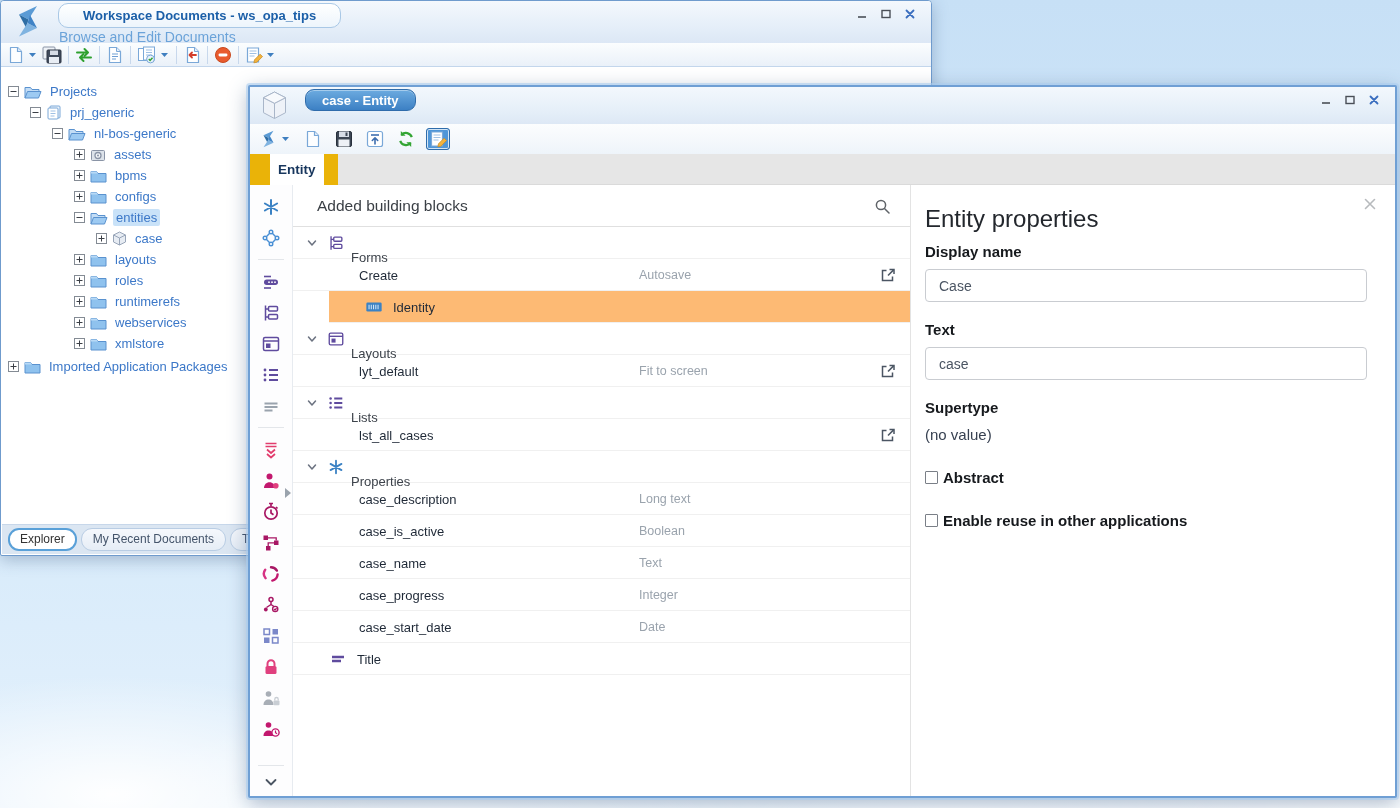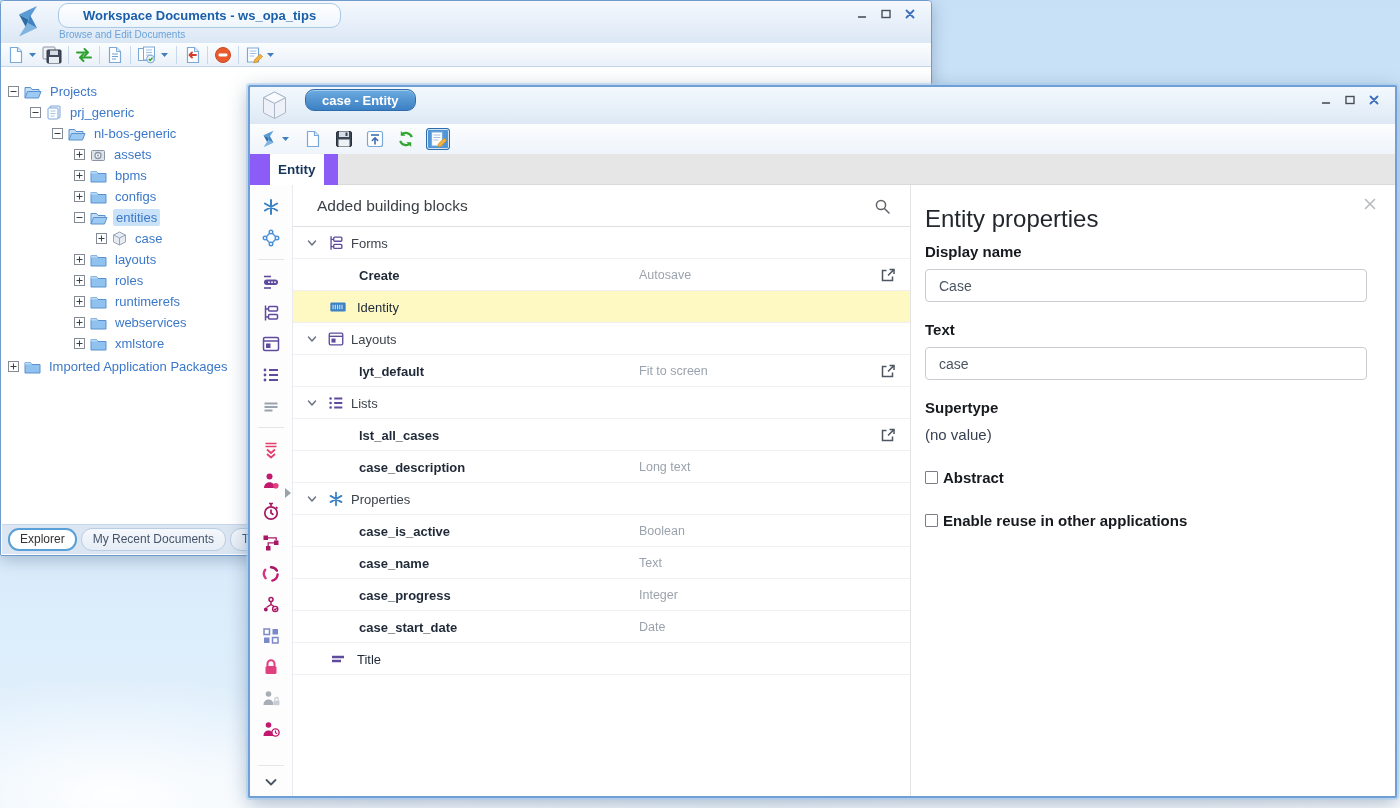--- a/index.html
+++ b/index.html
@@ -14,21 +14,21 @@
   }
   .win { position:absolute; background:#fff; }
   
   .ws-win { left:0; top:0; width:932px; height:556px; border:1px solid #6f9bcd; border-radius:4px 4px 2px 2px;
             box-shadow:0 4px 16px rgba(60,90,130,.35); background:#fff; }
   .ws-titlebar { position:relative; height:42px; background:linear-gradient(180deg,#f4f8fd 0%,#e3edf8 70%,#dce7f5 100%); border-radius:3px 3px 0 0; }
   .ws-logo { position:absolute; left:10px; top:4px; }
   .ws-titletab { position:absolute; left:57px; top:2px; height:25px; padding:0 24px; display:flex; align-items:center;
                  background:linear-gradient(180deg,#ffffff,#edf5fc); border:1px solid #a9c8e6; border-radius:10px;
                  font-size:13px; font-weight:bold; color:#1b5fa8; }
-  .ws-subtitle { position:absolute; left:58px; top:28px; font-size:10px; color:#6ba3d9; }
+  .ws-subtitle { position:absolute; left:58px; top:28px; font-size:14px; color:#6ba3d9; }
   .win-controls { position:absolute; right:14px; top:6px; display:flex; gap:9px; }
   .win-ctl { width:15px; height:13px; display:flex; align-items:center; justify-content:center; cursor:default; }
   .ws-toolbar { position:relative; height:24px; display:flex; align-items:center; padding:0 4px;
                 background:linear-gradient(180deg,#fbfdfe,#eaf1f9); border-bottom:1px solid #c3d6ec; }
   .tb-btn { height:22px; min-width:22px; padding:0 2px; display:flex; align-items:center; justify-content:center; gap:2px; border-radius:3px; }
   .tb-caret { display:flex; padding:0 1px; }
   .tb-div { width:1px; height:18px; background:#c8d8ec; margin:0 4px; }
   .ws-body { position:absolute; top:67px; left:1px; right:1px; bottom:1px; background:#fff; overflow:hidden; }
   .tree { position:absolute; top:13px; left:0; right:0; bottom:32px; overflow:hidden; }
   .tree-row { height:21px; display:flex; align-items:center; gap:5px; font-size:13px; color:#3c78c8; white-space:nowrap; }
@@ -44,47 +44,47 @@
   .ent-win { left:248px; top:85px; width:1149px; height:713px; border:2px solid #6f9fd4; border-radius:2px;
              box-shadow:0 0 0 2px rgba(170,205,240,.6), 0 5px 20px rgba(50,80,120,.4); overflow:hidden; }
   .ent-titlebar { position:relative; height:37px; background:linear-gradient(180deg,#f3f8fd 0%,#e4eef8 70%,#dde8f5 100%); }
   .ent-logo { position:absolute; left:9px; top:3px; }
   .ent-titletab { position:absolute; left:55px; top:2px; height:22px; padding:0 16px; display:flex; align-items:center;
                   background:linear-gradient(180deg,#6cabe0,#3c80c4); border:1px solid #2f6cab; border-radius:9px;
                   font-size:13px; font-weight:bold; color:#fff; box-shadow:inset 0 1px 0 rgba(255,255,255,.4); }
   .ent-toolbar { height:30px; display:flex; align-items:center; gap:9px; padding:0 7px;
                  background:linear-gradient(180deg,#fcfdfe,#eef4fa); }
   .tb-active { background:#4f96d8; border:1px solid #2e6cab; border-radius:3px; box-shadow:inset 0 0 0 1px rgba(255,255,255,.75); }
-  .ent-tabstrip { position:relative; height:31px; background:#8b5cf6;text-decoration:underline; }
+  .ent-tabstrip { position:relative; height:31px; background:#eab308;text-decoration:underline; }
   .strip-gray { position:absolute; left:88px; right:0; top:0; bottom:0; background:#e6e6e6; border-bottom:1px solid #dadada; }
   .ent-tab { position:absolute; left:20px; top:0; height:100%; display:flex; align-items:center; padding:0 8px;
              font-size:13.5px; font-weight:bold; color:#17365d; background:#fff; }
   .ent-content { position:relative; display:flex; height:611px; background:#fff; }
   
   .sidebar { width:43px; position:relative; border-right:1px solid #e7ebf0; padding-top:6px; background:#fdfdfe; }
   .sb-slot { height:31px; display:flex; align-items:center; justify-content:center; }
   .sb-div { height:1px; background:#e3e6ea; margin:6px 8px; }
   .sb-handle { position:absolute; top:300px; right:0; }
   .sb-more-div { position:absolute; bottom:30px; left:8px; right:8px; height:1px; background:#e3e6ea; }
   .sb-more { position:absolute; bottom:6px; left:0; right:0; display:flex; justify-content:center; }
   
   .bb { flex:1; border-right:1px solid #e3e3e3; position:relative; overflow:hidden; }
   .bb-header { height:42px; display:flex; align-items:center; padding:0 20px 0 24px; border-bottom:1px solid #e0e0e0;
                font-size:15.5px; color:#3a3f45; }
   .bb-search { margin-left:auto; display:flex; }
   .bb-row { height:32px; position:relative; border-bottom:1px solid #f0f0f0; font-size:13px; color:#1f2937; }
-  .bb-row.selected { background:#fef9c3; }
+  .bb-row.selected { background:#fdba74;margin-left:36px; }
   .bb-chevron { position:absolute; left:13px; top:50%; transform:translateY(-50%); display:flex; }
   .bb-icon { position:absolute; left:34px; top:50%; transform:translateY(-50%); display:flex; }
   .bb-icon.single { left:36px; }
   .bb-icon svg { width:18px; height:18px; }
   .bb-label { position:absolute; top:50%; transform:translateY(-50%); white-space:nowrap; }
-  .bb-label.group { left:58px; color:#3d434b; }
+  .bb-label.group { left:58px; color:#3d434b;margin-top:14px; }
   .bb-label.single { left:64px; }
-  .bb-label.item { left:66px;font-weight:bold; }
+  .bb-label.item { left:66px; }
   .bb-detail { position:absolute; left:346px; top:50%; transform:translateY(-50%); color:#9aa3ad; font-size:12.5px; }
   .bb-link { position:absolute; right:14px; top:50%; transform:translateY(-50%); display:flex; }
   
   .props { width:484px; position:relative; padding:20px 28px 0 14px; }
   .props-close { position:absolute; top:13px; right:19px; display:flex; }
   .props-title { font-size:24px; font-weight:400; color:#23272d; margin-bottom:10px; }
   .prop-label { font-size:15px; font-weight:bold; color:#16191d; margin:19px 0 9px; }
   .prop-label.first { margin-top:4px; }
   .prop-input { height:33px; border:1px solid #c9ccd1; border-radius:4px; background:#fff; display:flex; align-items:center;
                 padding:0 13px; font-size:14px; color:#4b5563; }
@@ -786,35 +786,35 @@
             <span class="bb-label item">lst_all_cases</span>
             <span class="bb-link">
               <svg width="16" height="16" viewBox="0 0 16 16" xmlns="http://www.w3.org/2000/svg">
                 <path d="M6.5 3.5h-4v10h10v-4" stroke="#4b5563" stroke-width="1.5" fill="none"></path>
                 <path d="M9.5 2.5H14V7" stroke="#4b5563" stroke-width="1.5" fill="none"></path>
                 <path d="M13.6 2.9L8 8.5" stroke="#4b5563" stroke-width="1.5"></path>
               </svg>
             </span>
           </div>
           <div class="bb-row">
-            <span class="bb-label item">case_description</span>
-            <span class="bb-detail">Long text</span>
-          </div>
-          <div class="bb-row">
             <span class="bb-chevron">
               <svg width="12" height="12" viewBox="0 0 12 12" xmlns="http://www.w3.org/2000/svg">
                 <path d="M2.5 4l3.5 4 3.5-4" stroke="#6b7280" stroke-width="1.5" fill="none" stroke-linecap="round" stroke-linejoin="round"></path>
               </svg>
             </span>
             <span class="bb-icon">
               <svg width="20" height="20" viewBox="0 0 20 20" xmlns="http://www.w3.org/2000/svg">
                 <path d="M10 3v14M3.9 6.5l12.2 7M16.1 6.5L3.9 13.5" stroke="#3b82c4" stroke-width="2" stroke-linecap="round" fill="none"></path>
               </svg>
             </span>
             <span class="bb-label group">Properties</span>
+          </div>
+          <div class="bb-row">
+            <span class="bb-label item">case_description</span>
+            <span class="bb-detail">Long text</span>
           </div>
           <div class="bb-row">
             <span class="bb-label item">case_is_active</span>
             <span class="bb-detail">Boolean</span>
           </div>
           <div class="bb-row">
             <span class="bb-label item">case_name</span>
             <span class="bb-detail">Text</span>
           </div>
           <div class="bb-row">

